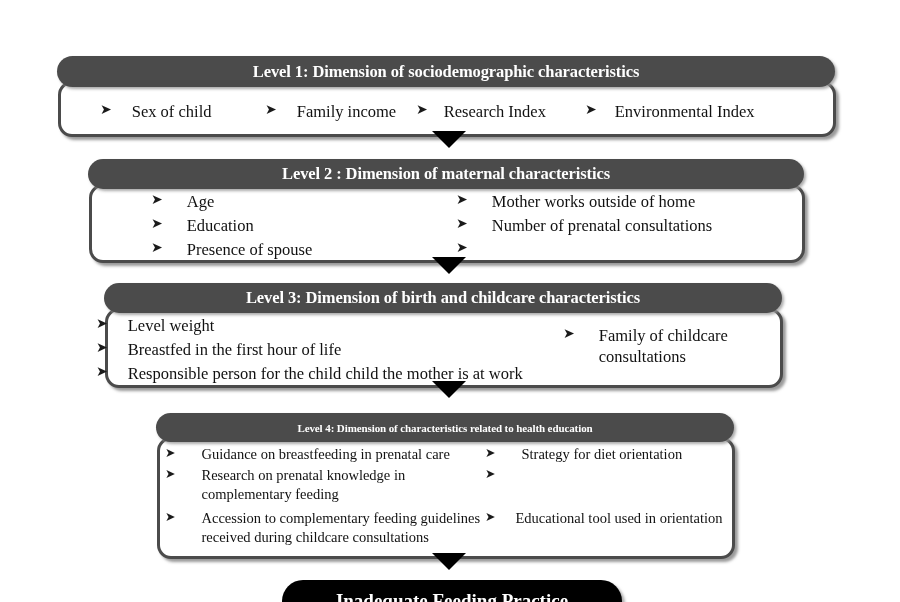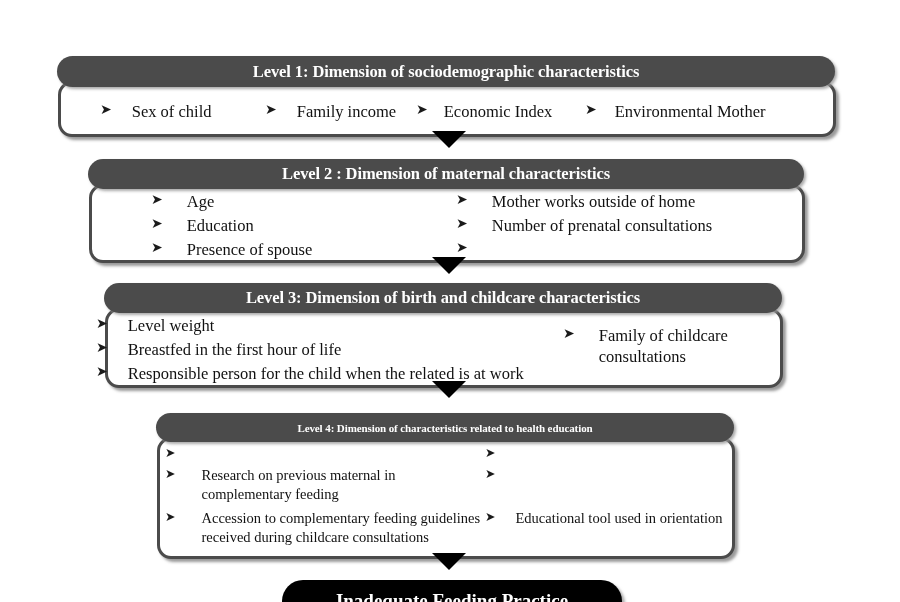--- a/index.html
+++ b/index.html
@@ -122,26 +122,26 @@
         <span class="item-label">Sex of child</span>
       </div>
 
       <div class="item" style="left:207px; top:12px; width:180px; font-size:16.5px;">
         <span class="bullet" style="font-size:14px; margin-right:20px;">➤</span>
         <span class="item-label">Family income</span>
       </div>
 
       <div class="item" style="left:358px; top:12px; width:190px; font-size:16.5px;">
         <span class="bullet" style="font-size:14px; margin-right:16px;">➤</span>
-        <span class="item-label">Economic Index</span>
+        <span class="item-label">Research Index</span>
       </div>
 
       <div class="item" style="left:527px; top:12px; width:230px; font-size:16.5px;">
         <span class="bullet" style="font-size:14px; margin-right:18px;">➤</span>
-        <span class="item-label">Environmental Mother</span>
+        <span class="item-label">Environmental Index</span>
       </div>
     </div>
   </div>
 
   <div class="arrow-down" style="left:432px; top:112px;"></div>
 
   <div class="level">
 
     <div class="body-box" style="left:89px; top:165px; width:716px; height:79px;"></div>
 
@@ -189,21 +189,21 @@
       <div class="item" style="left:-9px; top:7px; width:520px; font-size:16.5px;">
         <span class="bullet" style="font-size:14px; margin-right:20px;">➤</span>
         <span class="item-label">Level weight</span>
       </div>
       <div class="item" style="left:-9px; top:31px; width:520px; font-size:16.5px;">
         <span class="bullet" style="font-size:14px; margin-right:20px;">➤</span>
         <span class="item-label">Breastfed in the first hour of life</span>
       </div>
       <div class="item" style="left:-9px; top:55px; width:520px; font-size:16.5px;">
         <span class="bullet" style="font-size:14px; margin-right:20px;">➤</span>
-        <span class="item-label">Responsible person for the child when the related is at work</span>
+        <span class="item-label">Responsible person for the child child the mother is at work</span>
       </div>
 
       <div class="item" style="left:458px; top:17px; width:190px; font-size:16.5px;">
         <span class="bullet" style="font-size:14px; margin-right:24px;">➤</span>
         <span class="item-label">Family of childcare consultations</span>
       </div>
     </div>
   </div>
 
   <div class="arrow-down" style="left:432px; top:362px;"></div>
@@ -211,32 +211,34 @@
   <div class="level">
 
     <div class="body-box" style="left:157px; top:418px; width:578px; height:122px;"></div>
 
     <div class="header-pill" style="left:156px; top:394px; width:578px; height:29px; font-size:11px;">Level 4: Dimension of characteristics related to health education</div>
 
     <div class="content" style="left:157px; top:418px; width:578px; height:122px;">
 
       <div class="item" style="left:8px; top:8px; width:340px; font-size:14.5px;">
         <span class="bullet" style="font-size:12.5px; margin-right:26px;">➤</span>
+        <span class="item-label">Guidance on breastfeeding in prenatal care</span>
       </div>
       <div class="item" style="left:8px; top:29px; width:310px; font-size:14.5px;">
         <span class="bullet" style="font-size:12.5px; margin-right:26px;">➤</span>
-        <span class="item-label">Research on previous maternal in complementary feeding</span>
+        <span class="item-label">Research on prenatal knowledge in complementary feeding</span>
       </div>
       <div class="item" style="left:8px; top:72px; width:348px; font-size:14.5px;">
         <span class="bullet" style="font-size:12.5px; margin-right:26px;">➤</span>
         <span class="item-label">Accession to complementary feeding guidelines received during  childcare consultations</span>
       </div>
 
       <div class="item" style="left:328px; top:8px; width:250px; font-size:14.5px;">
         <span class="bullet" style="font-size:12.5px; margin-right:26px;">➤</span>
+        <span class="item-label">Strategy for diet orientation</span>
       </div>
       <div class="item" style="left:328px; top:29px; width:200px; font-size:14.5px;">
         <span class="bullet" style="font-size:12.5px; margin-right:26px;">➤</span>
       </div>
       <div class="item" style="left:328px; top:72px; width:260px; font-size:14.5px;">
         <span class="bullet" style="font-size:12.5px; margin-right:20px;">➤</span>
         <span class="item-label">Educational tool used in orientation</span>
       </div>
     </div>
   </div>

